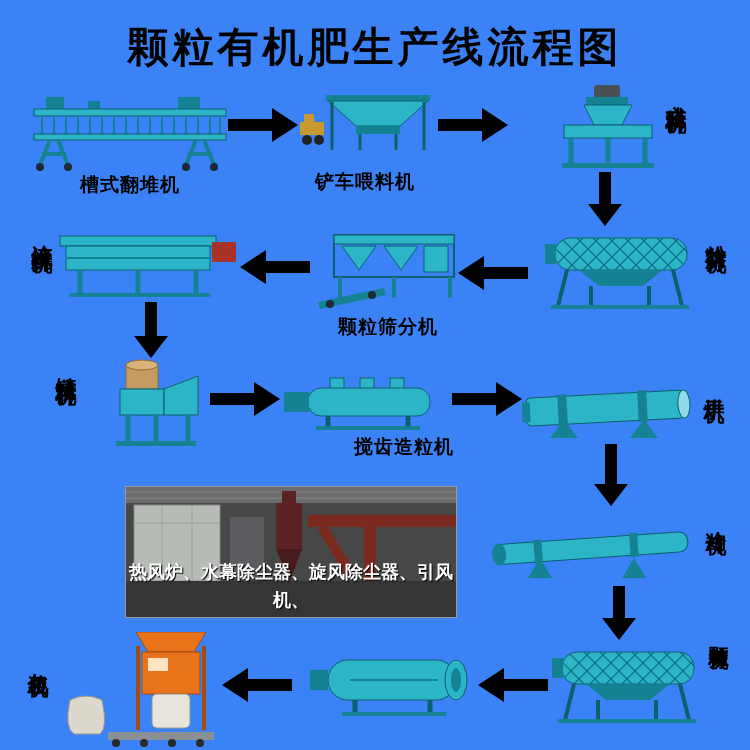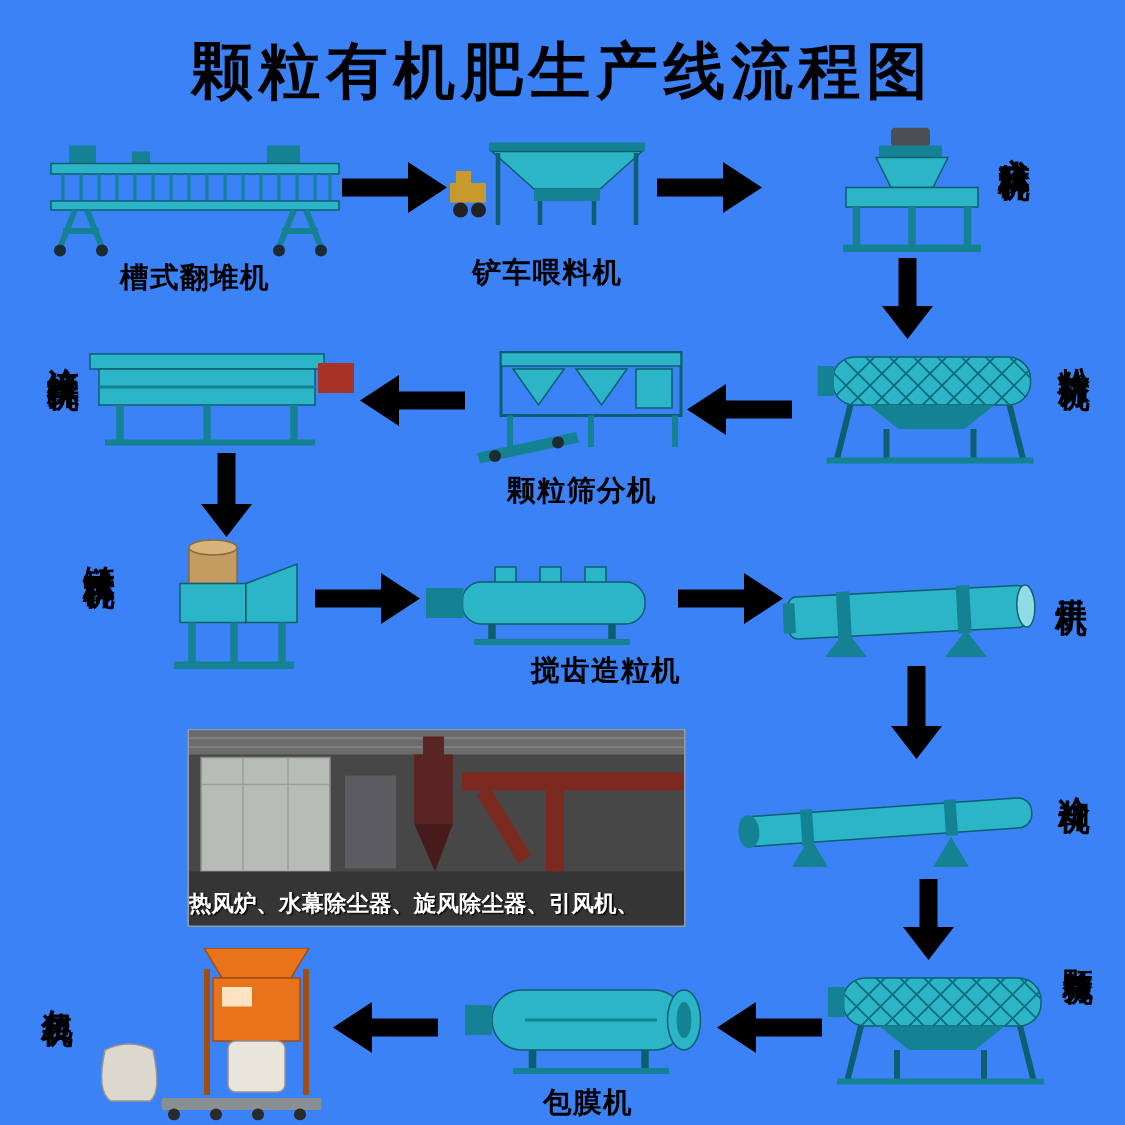--- a/index.html
+++ b/index.html
@@ -17,22 +17,22 @@
     letter-spacing:1px;white-space:nowrap;
   }
   .label-v{
     position:absolute;font-size:21px;font-weight:bold;
     writing-mode:vertical-rl;text-orientation:upright;letter-spacing:2px;white-space:nowrap;
   }
   .label-v.small{font-size:20px;letter-spacing:1px;}
   .arrow{position:absolute;line-height:0;}
   .photo{position:absolute;line-height:0;border:1px solid #9a9a9a;}
   .photo-caption{
-    position:absolute;left:0;bottom:3px;width:100%;text-align:left;
-    color:#ffffff;font-size:15px;font-weight:bold;line-height:1.55;
+    position:absolute;left:0;bottom:3px;width:100%;text-align:center;
+    color:#ffffff;font-size:18px;font-weight:bold;line-height:1.55;
     text-shadow:1px 1px 1px #000;
   }
 </style>
 </head>
 <body>
 
 <div class="stage">
 
   <div class="title">颗粒有机肥生产线流程图</div>
 
@@ -314,21 +314,20 @@
       <ellipse cx="146" cy="30" rx="11" ry="20" fill="#2cb5c6" stroke="#0d5f70"></ellipse>
       <ellipse cx="146" cy="30" rx="5" ry="12" fill="#158294"></ellipse>
       <rect x="0" y="20" width="18" height="20" fill="#158294"></rect>
       <path d="M40 30 H128" stroke="#158294" stroke-width="2"></path>
       <g stroke="#0d5f70" stroke-width="5">
           <path d="M45 50V63 M120 50V63"></path>
         </g>
       <rect x="32" y="62" width="104" height="4" fill="#158294"></rect>
     </svg>
   </div>
-  <div class="label-h" style="left:312px;top:722px;width:160px;">包膜机</div>
 
   <div class="arrow" style="left:222px;top:668px;">
     <svg width="70" height="34" viewBox="0 0 70 34">
         <polygon points="70,11 26,11 26,0 0,17 26,34 26,23 70,23" fill="#000"></polygon>
       </svg>
   </div>
 
   <div class="node" style="left:52px;top:632px;">
     <svg width="165" height="115" viewBox="0 0 165 115">
       <path d="M86 14 V98 M152 14 V98" stroke="#a14c10" stroke-width="4"></path>

